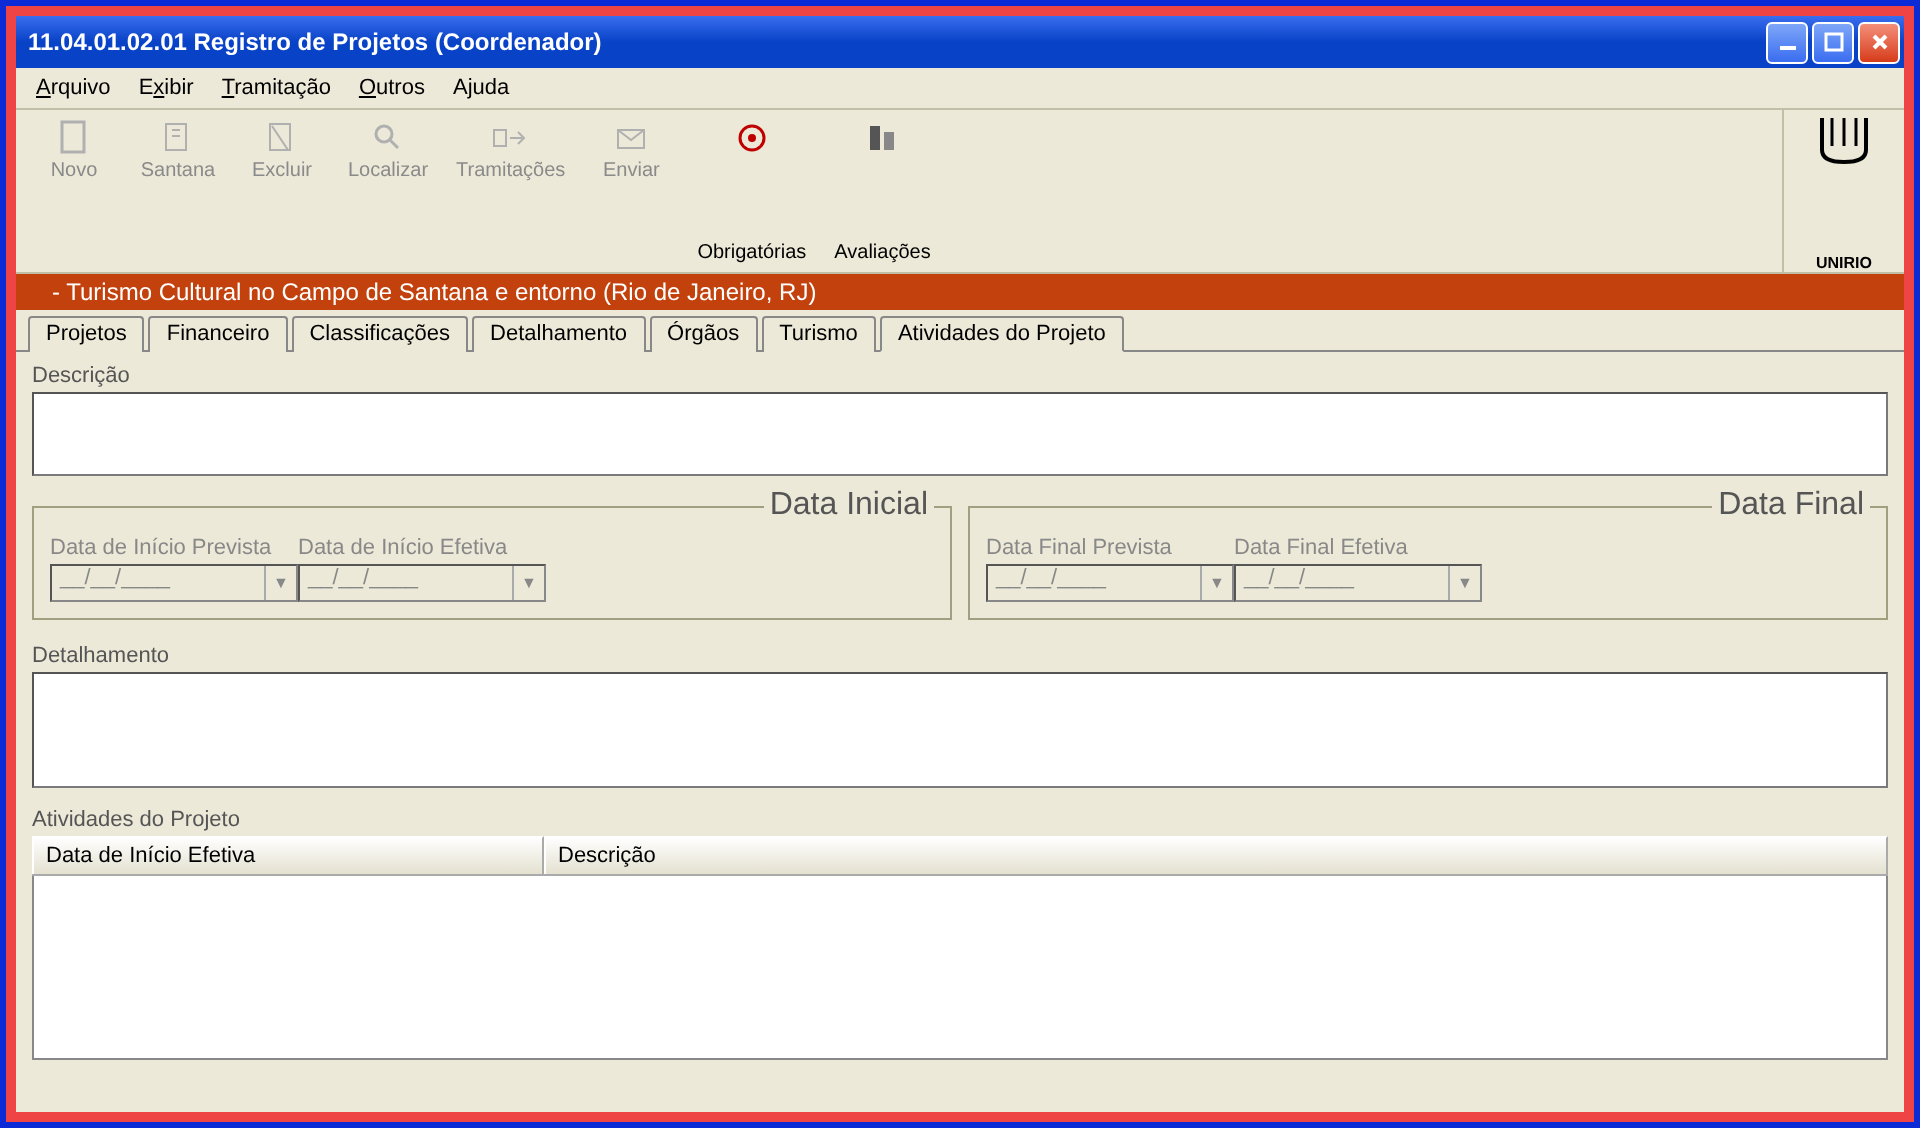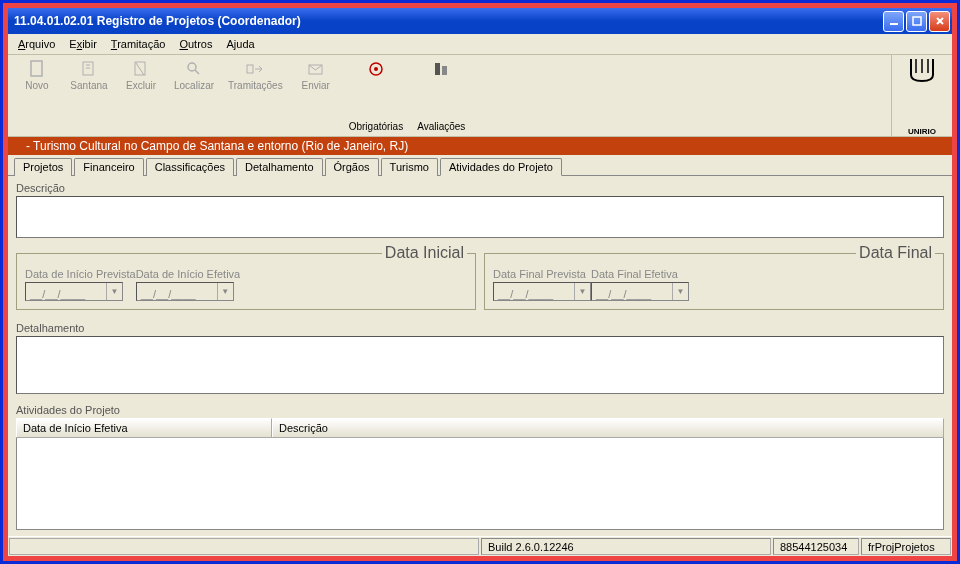--- a/index.html
+++ b/index.html
@@ -137,25 +137,25 @@
     border-left-color: #555;
   }
   .desc-box { height: 42px; }
   .detail-box { height: 58px; }
   .date-row { display: flex; gap: 8px; }
   .date-row fieldset { flex: 1; }
   .date-fields { display: flex; }
   .date-field { display: flex; flex-direction: column; gap: 2px; }
   .date-field label { color: #888; font-size: 11px; }
   .date-input {
-    display: flex; align-items: flex-end;
+    display: flex; align-items: flex-start;
     border: 1px solid #888;
     border-top-color:#555; border-left-color:#555;
     background: #ece9d8;
-    width: 98px; height: 19px;
+    width: 124px; height: 19px;
   }
   .date-input span { flex:1; padding: 0 4px; color:#888; font-size: 11px; }
   .date-input .dd {
     width: 16px; height: 17px;
     background: #ece9d8;
     border-left: 1px solid #aaa;
     display:flex;align-items:center;justify-content:center;
     color:#888; font-size:8px;
     cursor: pointer;
   }
@@ -376,19 +376,13 @@
     <div class="table-wrap" style="margin-top:10px;">
       <div class="label-line">Atividades do Projeto</div>
       <div class="thead">
         <div class="th" style="width:256px;">Data de Início Efetiva</div>
         <div class="th" style="flex:1;">Descrição</div>
       </div>
       <div class="tbody"></div>
     </div>
   </div>
 
-  <div class="statusbar">
-    <div class="spacer" style="flex:0 0 470px;"></div>
-    <div class="cell" style="flex:0 0 290px;">Build 2.6.0.12246</div>
-    <div class="cell" style="flex:0 0 86px;">88544125034</div>
-    <div class="cell" style="flex:1;">frProjProjetos</div>
-  </div>
 </div>
 
 </body></html>

